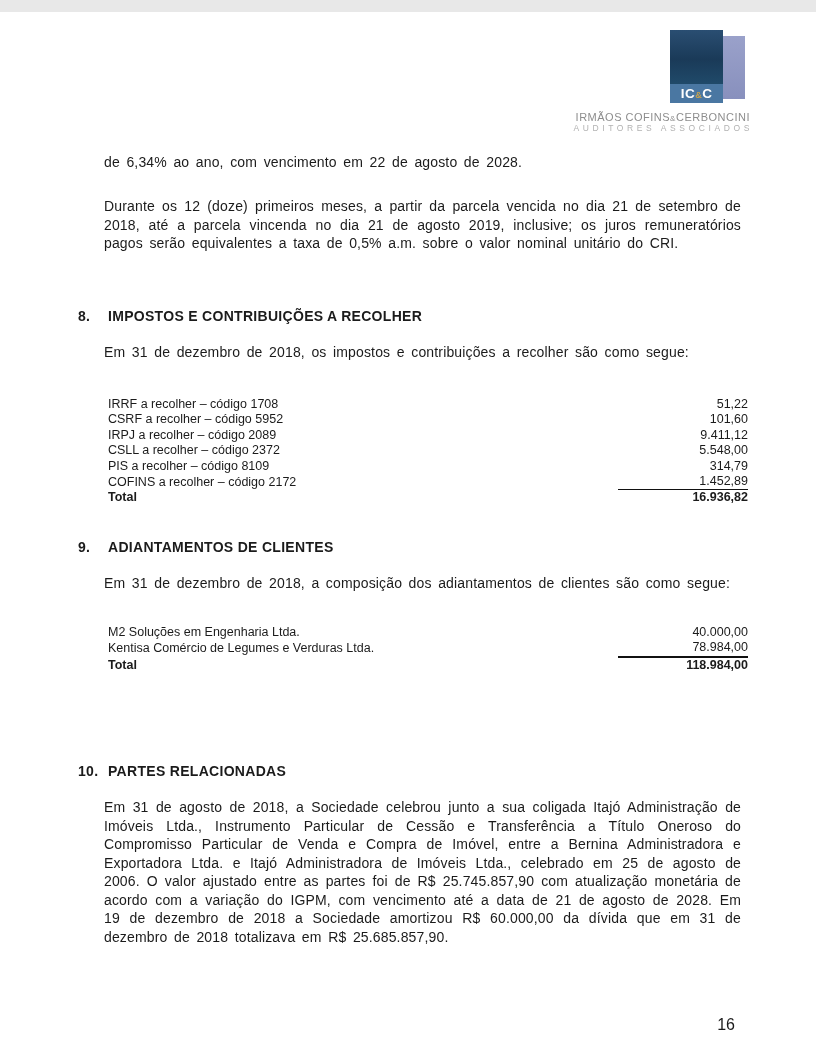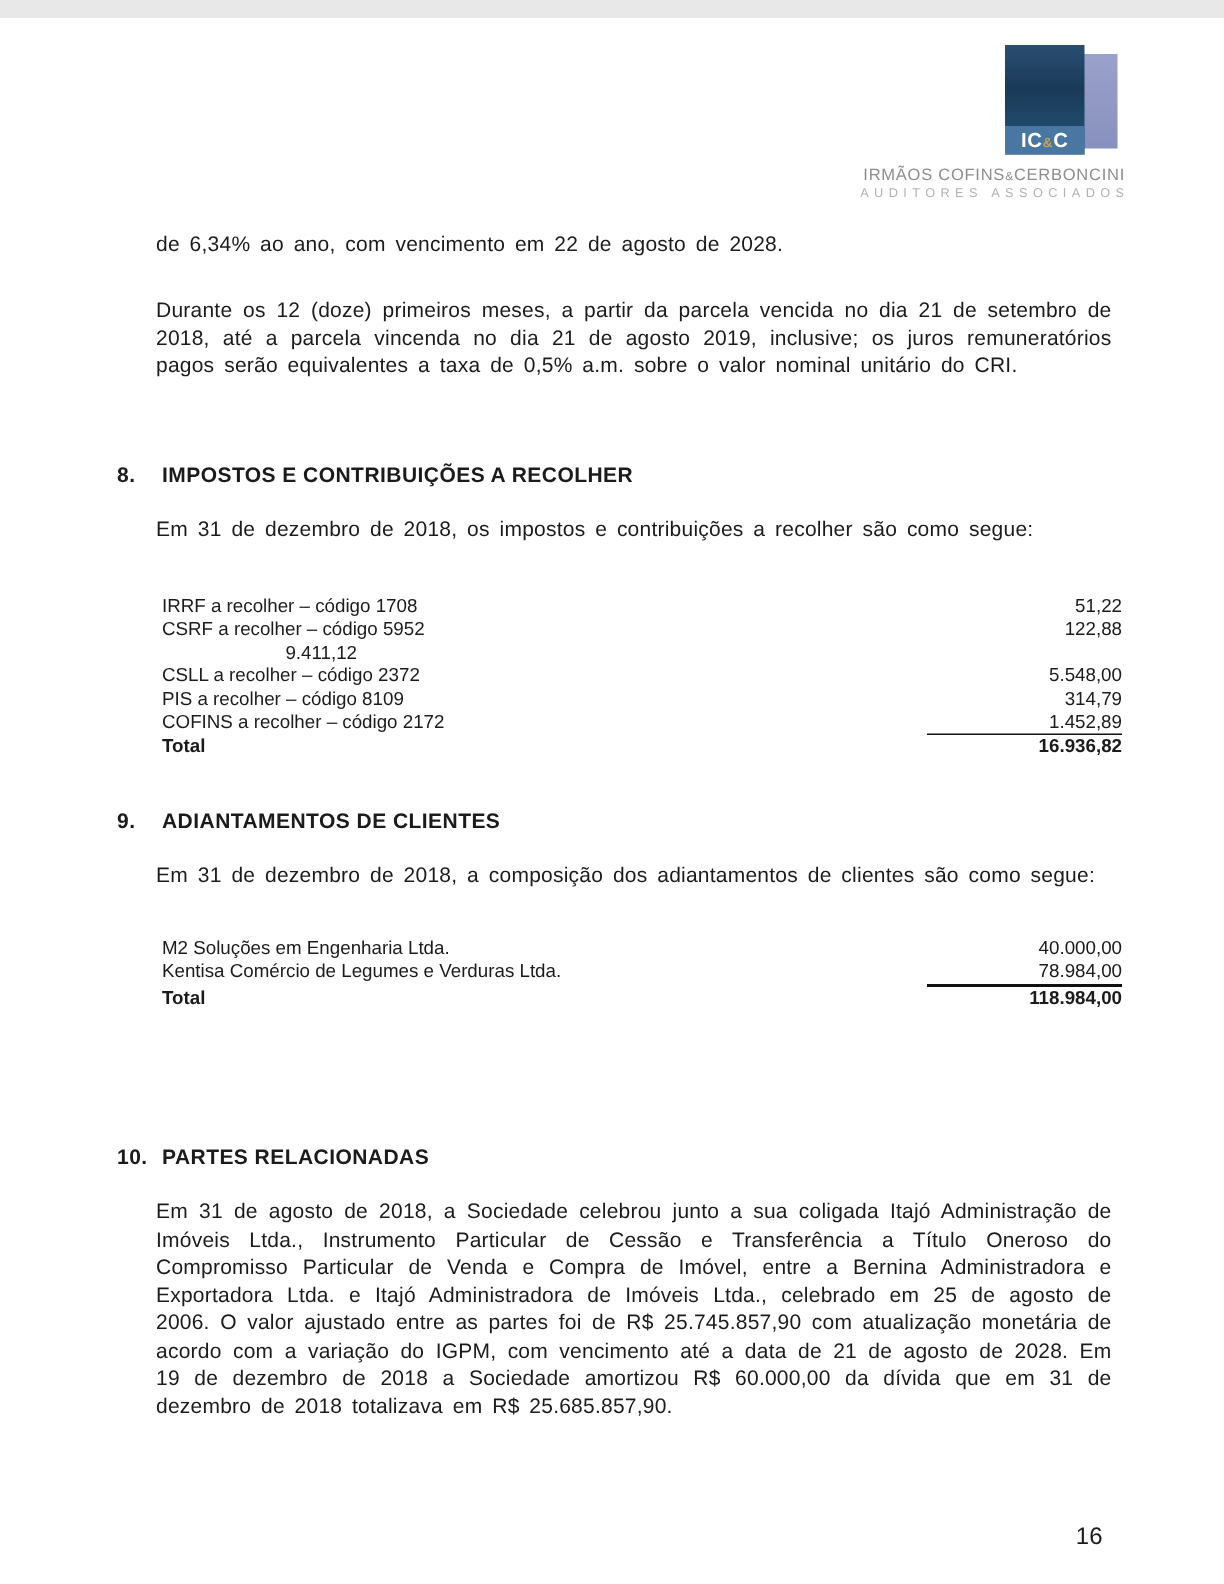--- a/index.html
+++ b/index.html
@@ -45,21 +45,21 @@
     position:absolute; left:78px; right:75px; display:flex;
     font-weight:bold; font-size:14px; letter-spacing:0.3px; line-height:17px;
   }
   .hnum { width:30px; flex:0 0 30px; }
 
   
   .table {
     position:absolute; left:108px; right:68px;
     font-size:12.5px; line-height:15.4px;
   }
-  .trow { display:flex; }
+  .trow { display:flex;align-items:center; }
   .tlabel { flex:1; }
   .tvalue { width:130px; flex:0 0 130px; text-align:right; }
   .tbody .trow:last-child .tvalue { border-bottom:1px solid #111; }
   .t9 .tbody .trow:last-child .tvalue { border-bottom-width:2px; }
   .total { font-weight:bold; }
 
   .page-number { position:absolute; top:1004px; right:81px; font-size:16px; }
 </style>
 </head>
 <body>
@@ -84,23 +84,24 @@
   </div>
   <p class="para just" style="top:331px">Em 31 de dezembro de 2018, os impostos e contribuições a recolher são como segue:</p>
   <div class="table t8" style="top:385px">
     <div class="tbody">
         <div class="trow">
           <span class="tlabel">IRRF a recolher – código 1708</span>
           <span class="tvalue">51,22</span>
         </div>
         <div class="trow">
           <span class="tlabel">CSRF a recolher – código 5952</span>
-          <span class="tvalue">122,88</span>
+          <span class="tvalue">101,60</span>
         </div>
         <div class="trow">
+          <span class="tlabel">IRPJ a recolher – código 2089</span>
           <span class="tvalue">9.411,12</span>
         </div>
         <div class="trow">
           <span class="tlabel">CSLL a recolher – código 2372</span>
           <span class="tvalue">5.548,00</span>
         </div>
         <div class="trow">
           <span class="tlabel">PIS a recolher – código 8109</span>
           <span class="tvalue">314,79</span>
         </div>

